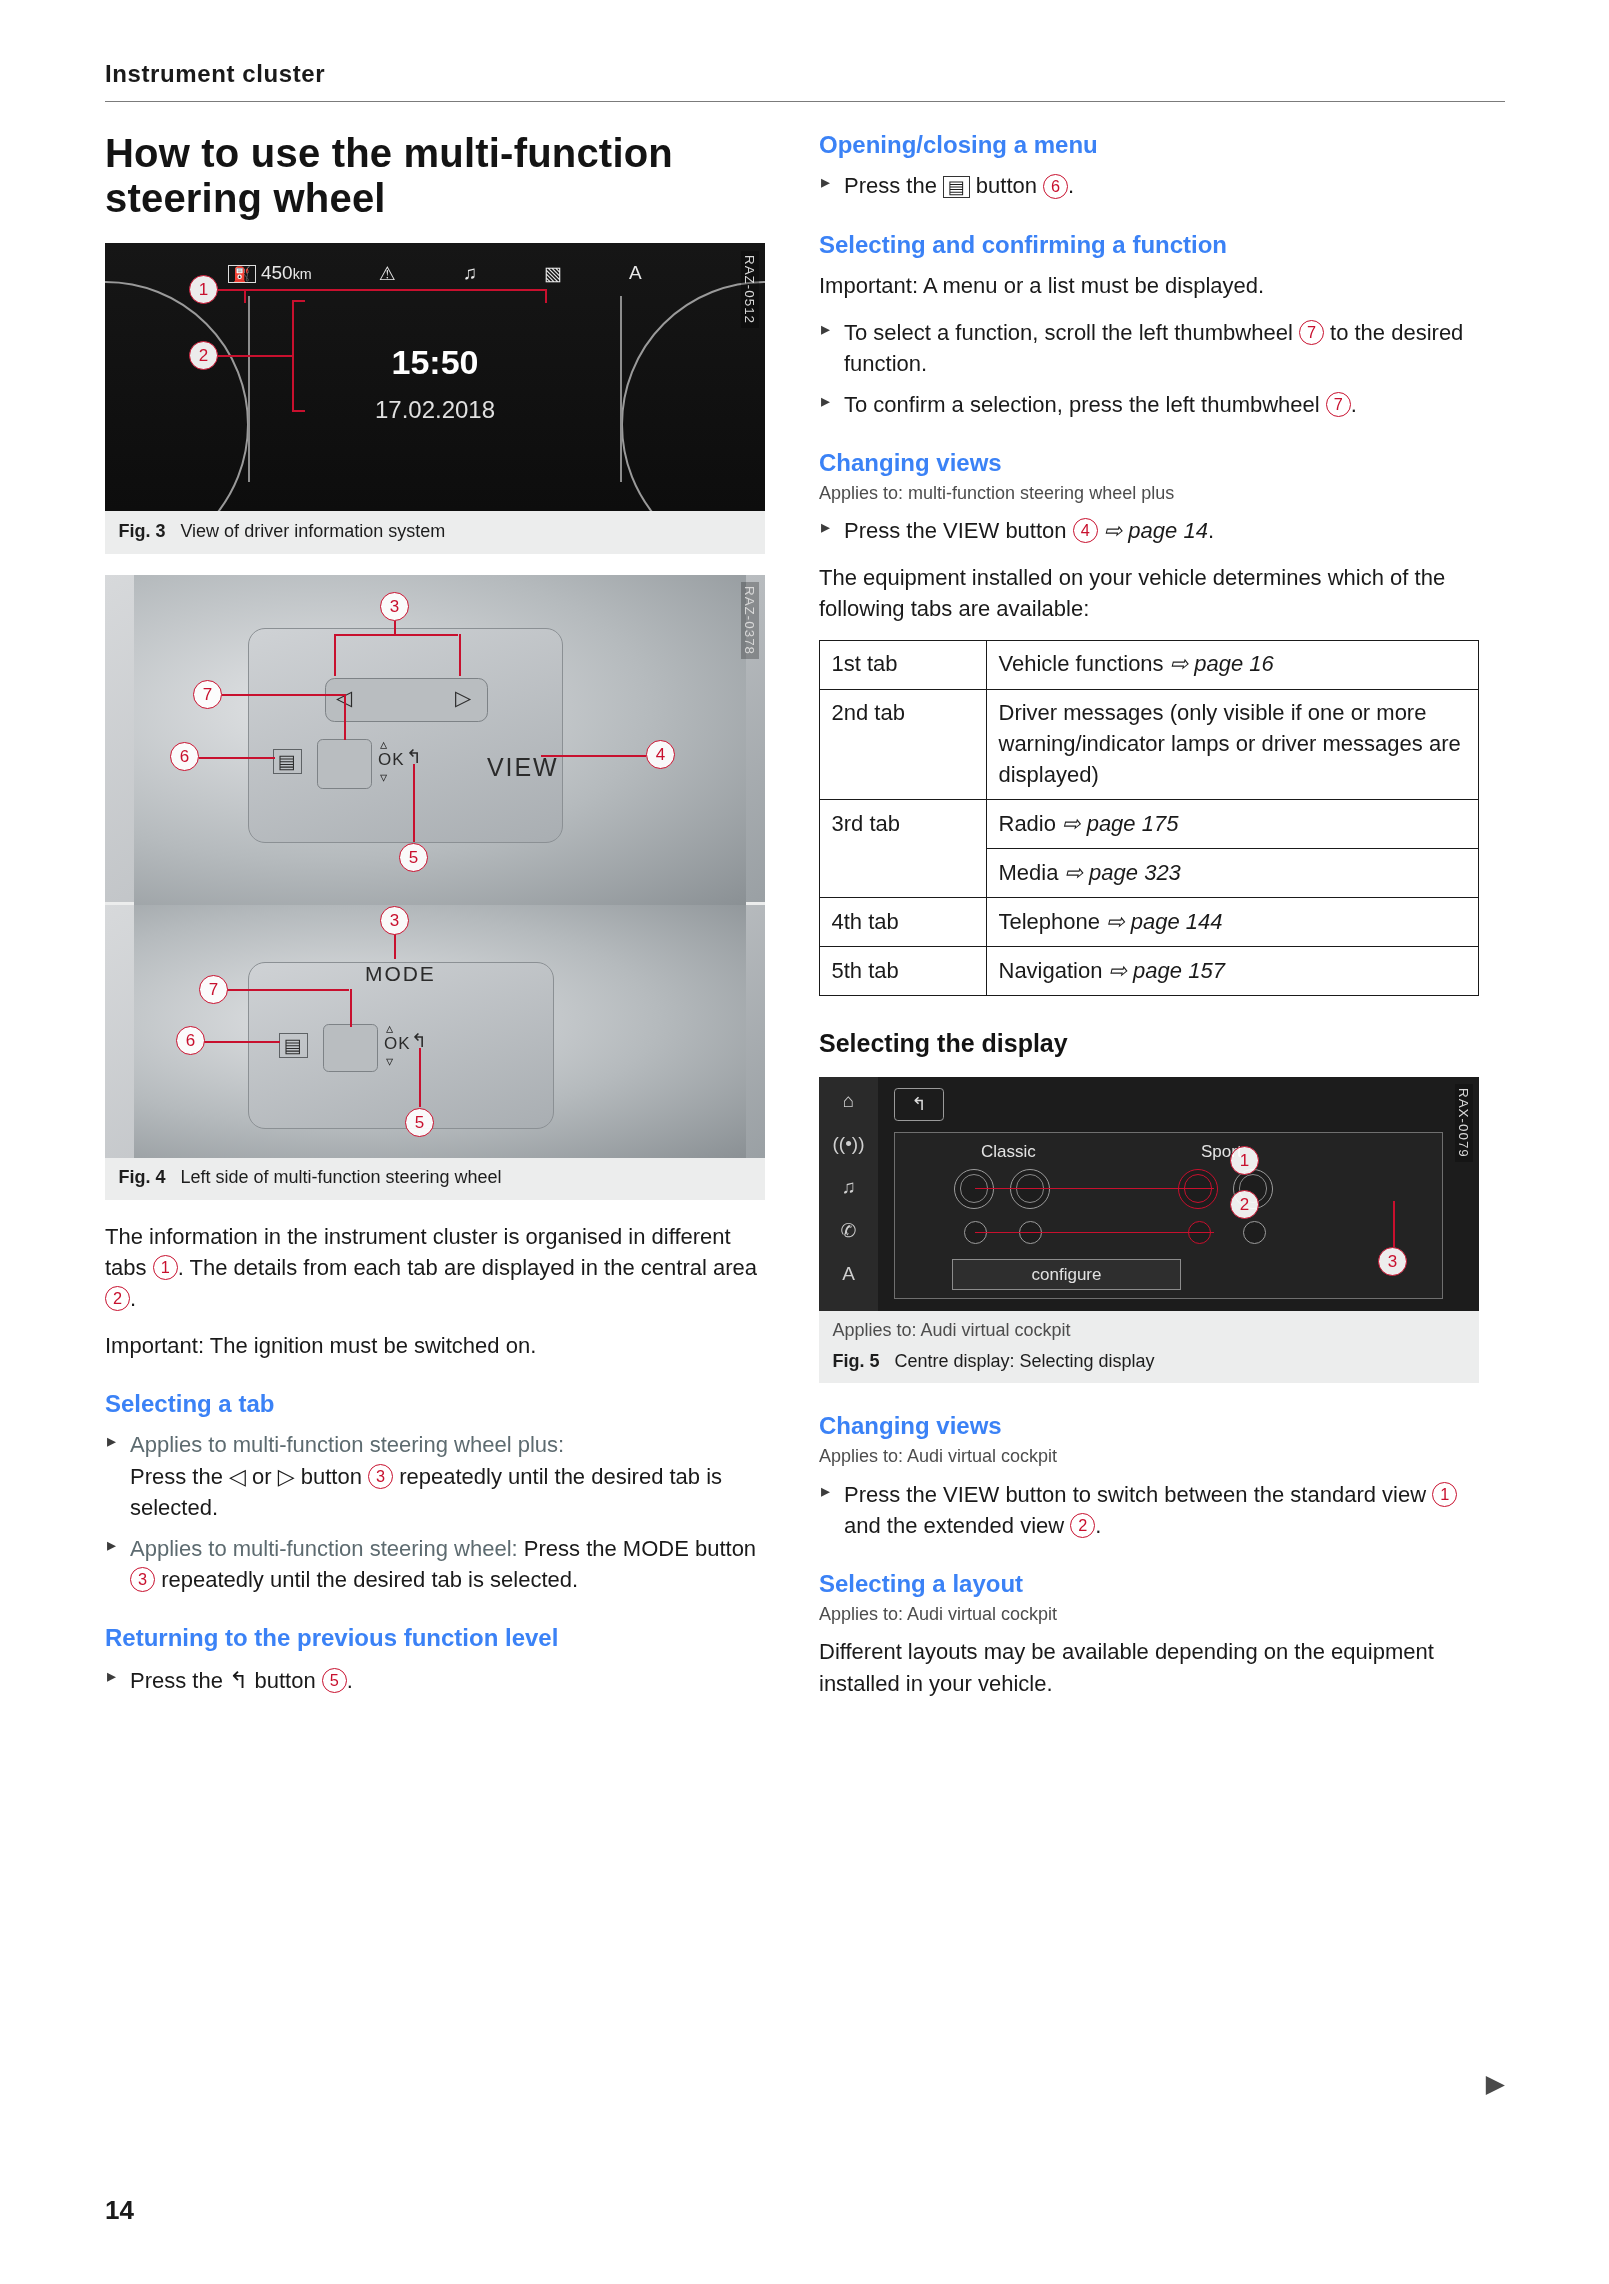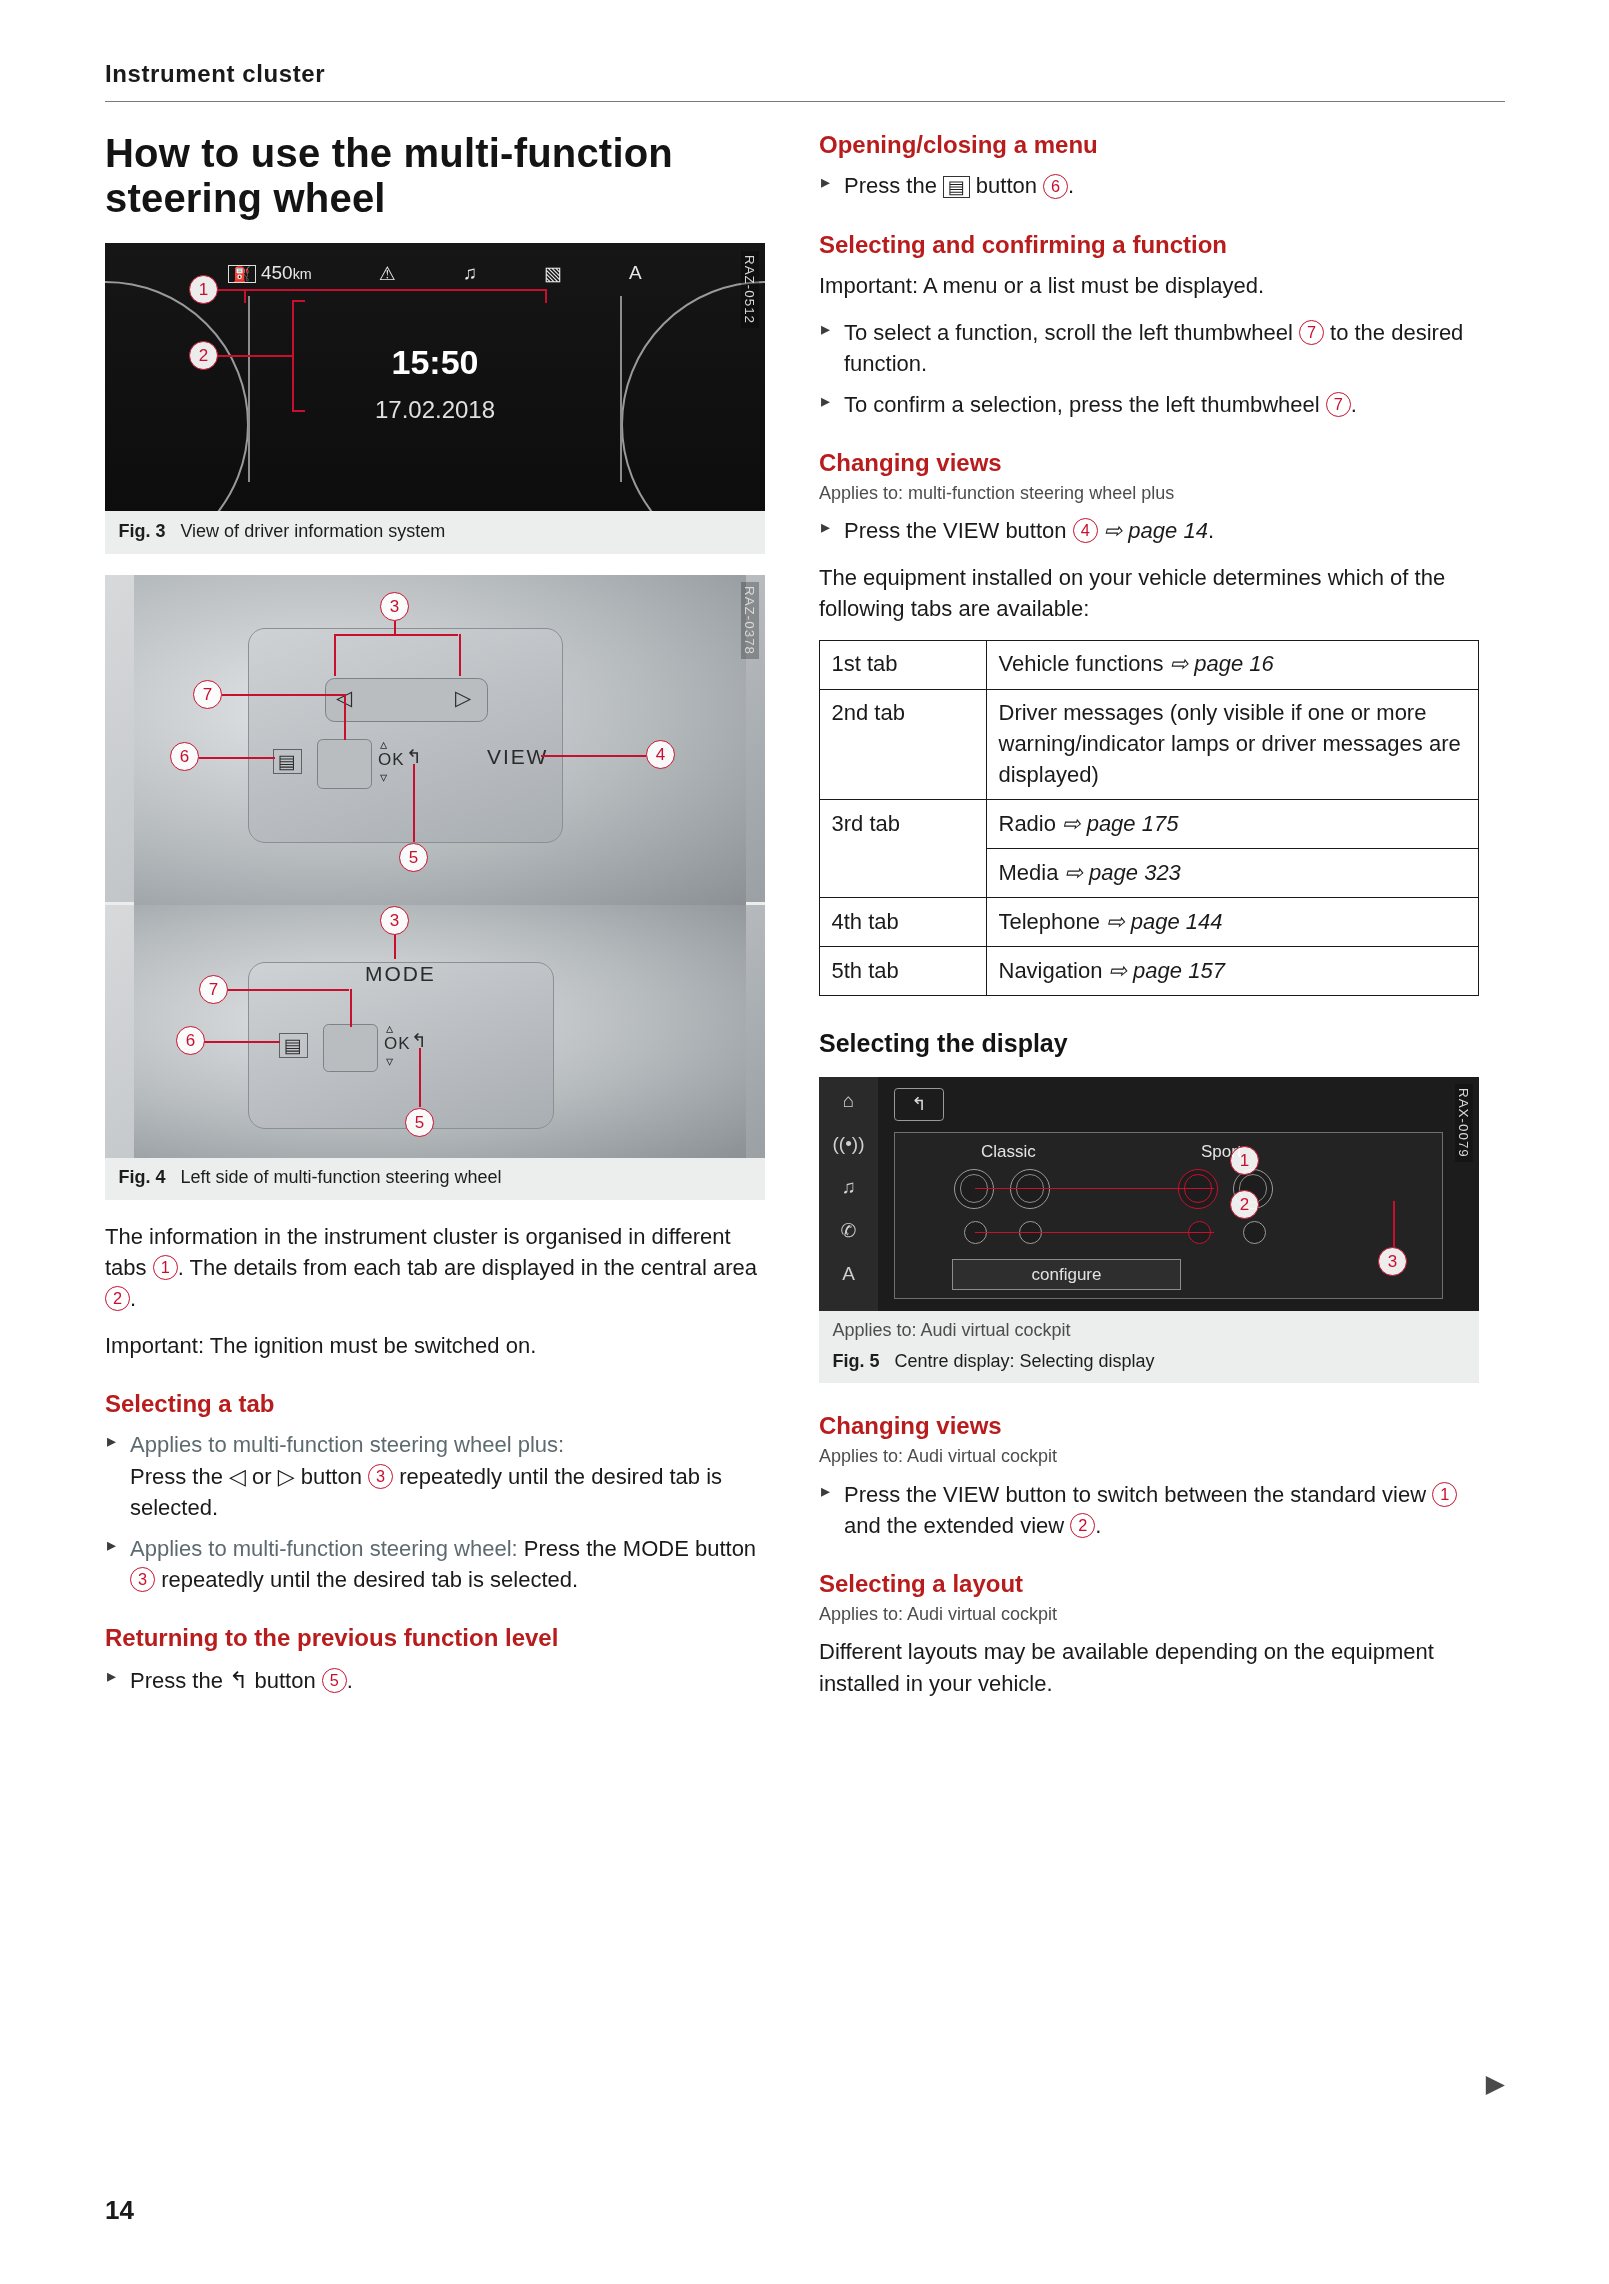--- a/index.html
+++ b/index.html
@@ -44,21 +44,21 @@
     line-height: 1.12;
     font-weight: bold;
     letter-spacing: 0.2px;
     margin: 0 0 23px 0;
     color: #141414;
   }
   h2.sec {
     font-size: 24px;
     font-weight: bold;
     margin: 29px 0 11.5px 0;
-    color: #b91c1c;
+    color: #3b82f6;
   }
   h2.sec.first { margin-top: 0; }
   h2.big {
     font-size: 25px;
     font-weight: bold;
     margin: 32.5px 0 19px 0;
     color: #141414;
   }
   p {
     font-size: 22px;
@@ -410,21 +410,21 @@
             <div class="btnblk" style="left:220px;top:103px;width:163px;height:44px;border-radius:9.6px;"></div>
             <div class="lbl" style="left:231px;top:111px;font-size:21px;">◁</div>
             <div class="lbl" style="left:350px;top:111px;font-size:21px;">▷</div>
 
             <div class="btnblk" style="left:212px;top:164px;width:55px;height:50px;"></div>
             <div class="lbl" style="left:275px;top:161px;font-size:14.3px;">▵</div>
             <div class="lbl" style="left:273px;top:175px;font-size:17px;">OK</div>
             <div class="lbl" style="left:275px;top:194px;font-size:14.3px;">▿</div>
             <div class="lbl" style="left:301px;top:170px;font-size:19px;">↰</div>
             <div class="lbl" style="left:168px;top:174px;font-size:19px;border:1.4px solid #5e6265;padding:0 3.8px;">▤</div>
-            <div class="lbl" style="left:382px;top:170px;font-size:21px;letter-spacing:1.9px;">VIEW</div>
+            <div class="lbl" style="left:382px;top:178px;font-size:25px;letter-spacing:1.9px;">VIEW</div>
 
             <div class="mk" style="left:229px;top:59px;width:124px;height:0;"></div>
             <div class="mk" style="left:229px;top:59px;width:0;height:42px;"></div>
             <div class="mk" style="left:354px;top:59px;width:0;height:42px;"></div>
             <div class="mk" style="left:289px;top:46px;width:0;height:13.4px;"></div>
             <div class="mknum" style="left:275px;top:17px;">3</div>
 
             <div class="mk" style="left:117px;top:119px;width:124px;height:0;"></div>
             <div class="mk" style="left:239px;top:119px;width:0;height:46px;"></div>
             <div class="mknum" style="left:88px;top:105px;">7</div>

